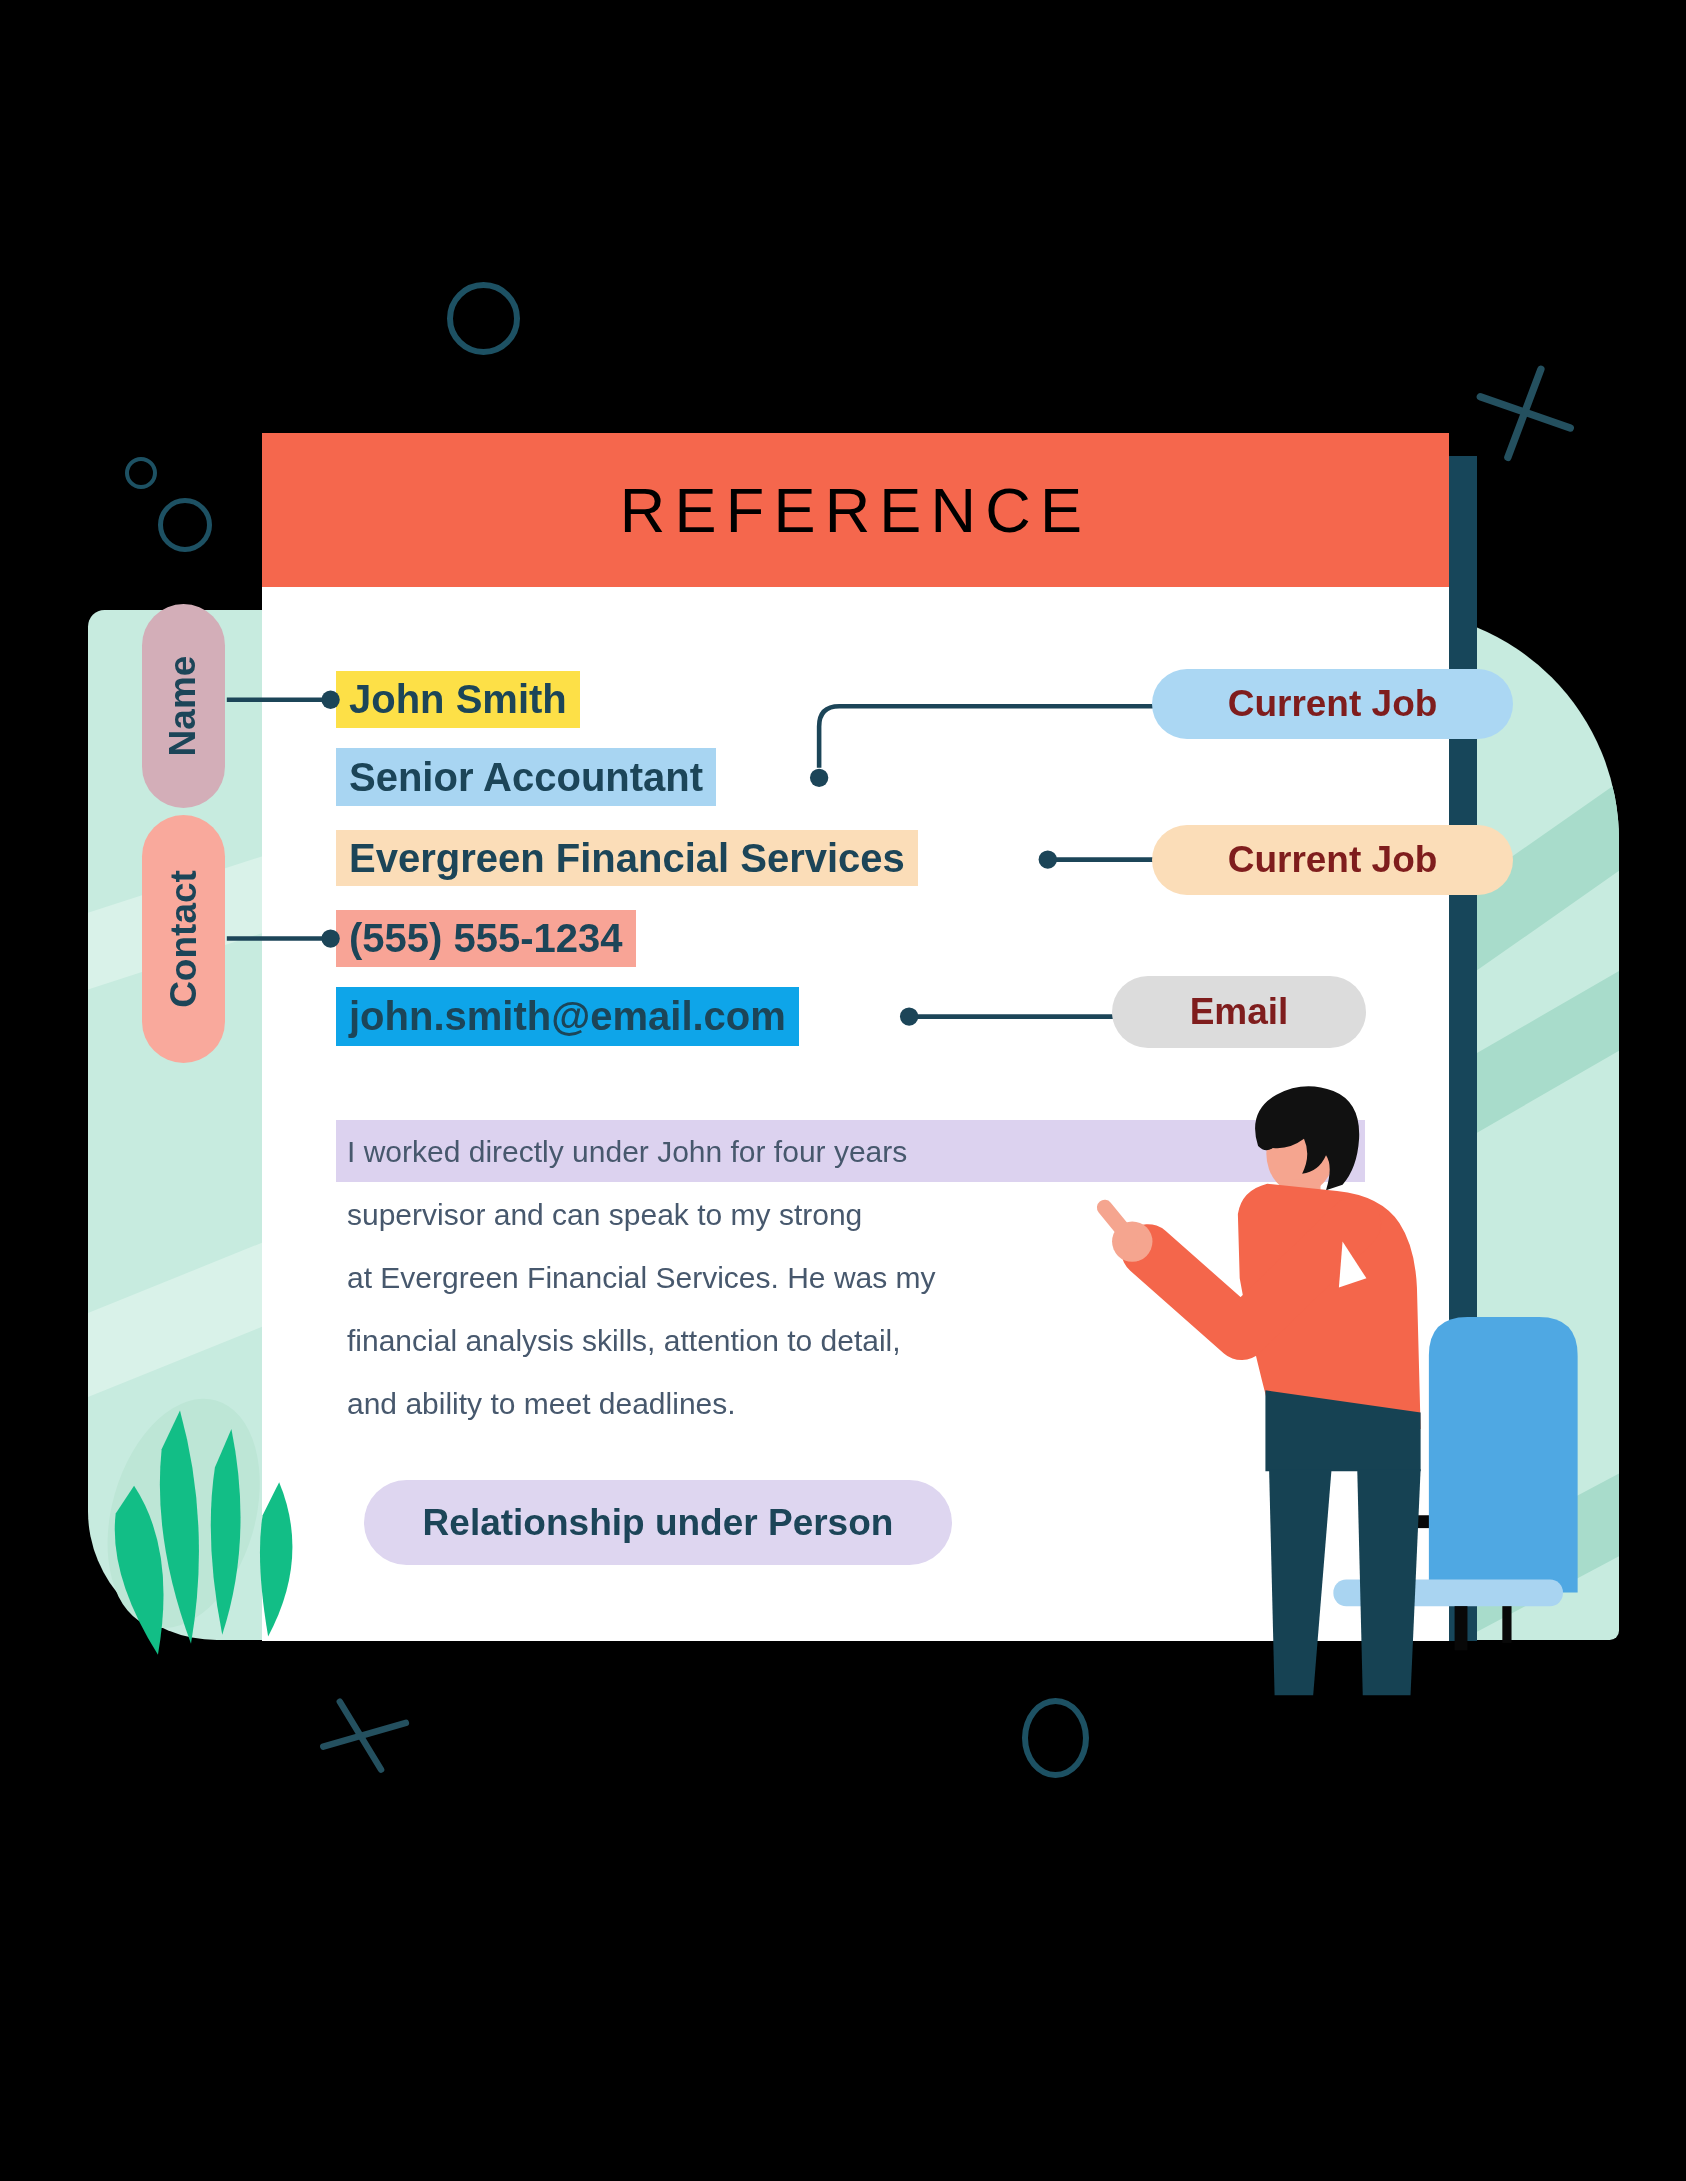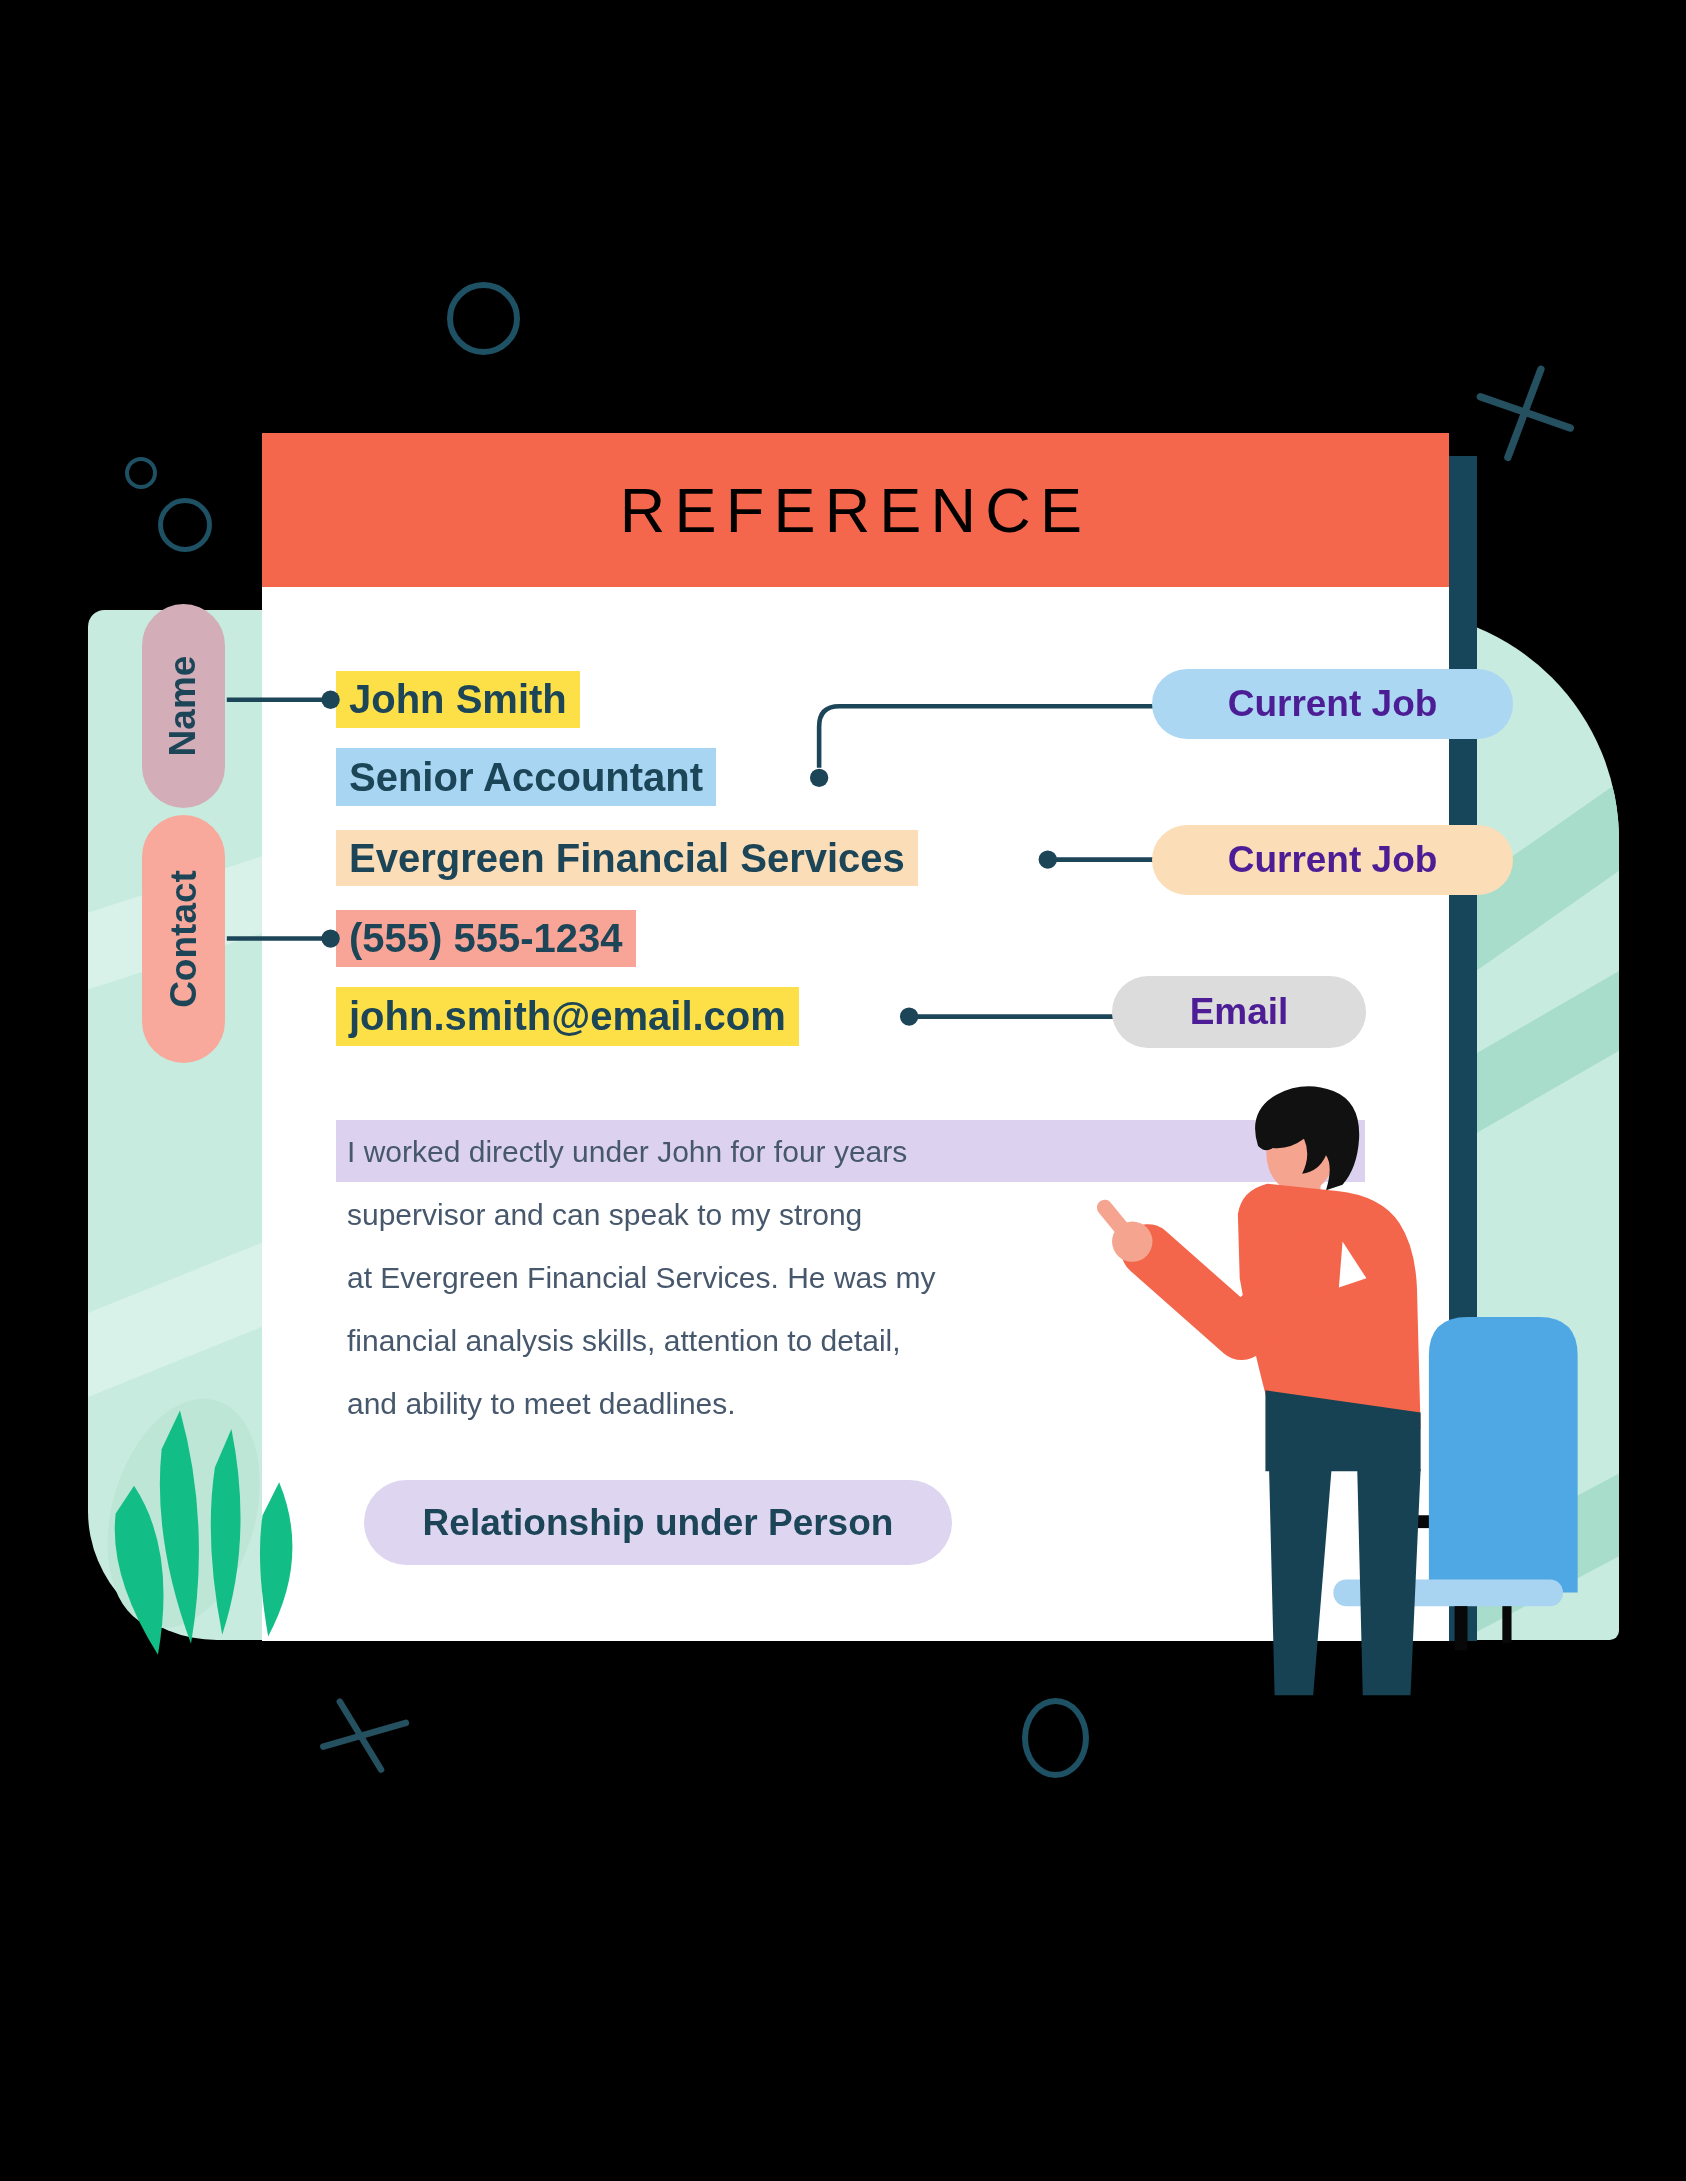--- a/index.html
+++ b/index.html
@@ -32,25 +32,25 @@
   #pill-name{left:142px;top:604px;width:83px;height:204px;background:#D3AEB8;}
   #pill-contact{left:142px;top:815px;width:83px;height:248px;background:#F9A99C;}
 
   
   .field{display:inline-flex;align-items:center;padding:0 13px;font-size:40px;font-weight:600;
          color:#1C4558;white-space:nowrap;}
   #f-name   {left:336px;top:671px;height:57px;background:#fde047;}
   #f-job    {left:336px;top:748px;height:58px;background:#A8D5F2;}
   #f-company{left:336px;top:830px;height:56px;background:#FBDDB8;}
   #f-phone  {left:336px;top:910px;height:57px;background:#F8A496;text-align:center;}
-  #f-email  {left:336px;top:987px;height:59px;background:#fde047;}
+  #f-email  {left:336px;top:987px;height:59px;background:#0ea5e9;}
 
   
   .callout{display:flex;align-items:center;justify-content:center;border-radius:37px;
-           font-size:37px;font-weight:700;color:#4c1d95;}
+           font-size:37px;font-weight:700;color:#7f1d1d;}
   #co-job1 {left:1152px;top:669px;width:361px;height:70px;background:#ABD7F3;}
   #co-job2 {left:1152px;top:825px;width:361px;height:70px;background:#FBDDB8;}
   #co-email{left:1112px;top:976px;width:254px;height:72px;background:#DCDCDC;}
 
   
   #line1-hl{left:336px;top:1120px;width:1029px;height:62px;background:#DCD2EF;}
   #paragraph{left:336px;top:1120px;width:1102px;}
   #paragraph .pline{height:63px;line-height:63px;padding:0 11px;font-size:30px;font-weight:500;
                     color:#47586D;white-space:nowrap;}
 

